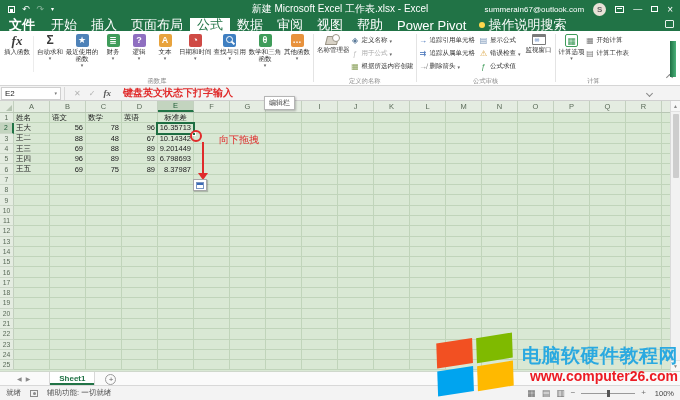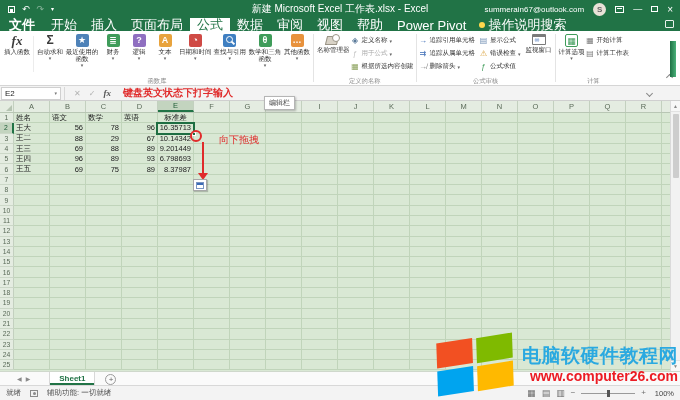--- a/index.html
+++ b/index.html
@@ -424,21 +424,21 @@
           <div class="cell"></div>
           <div class="cell"></div>
           <div class="cell"></div>
           <div class="cell"></div>
           <div class="cell"></div>
         </div>
         <div class="grow">
           <div class="rowh">3</div>
           <div class="cell">王二</div>
           <div class="cell num">88</div>
-          <div class="cell num">29</div>
+          <div class="cell num">48</div>
           <div class="cell num">67</div>
           <div class="cell num">10.14342</div>
           <div class="cell"></div>
           <div class="cell"></div>
           <div class="cell"></div>
           <div class="cell"></div>
           <div class="cell"></div>
           <div class="cell"></div>
           <div class="cell"></div>
           <div class="cell"></div>

